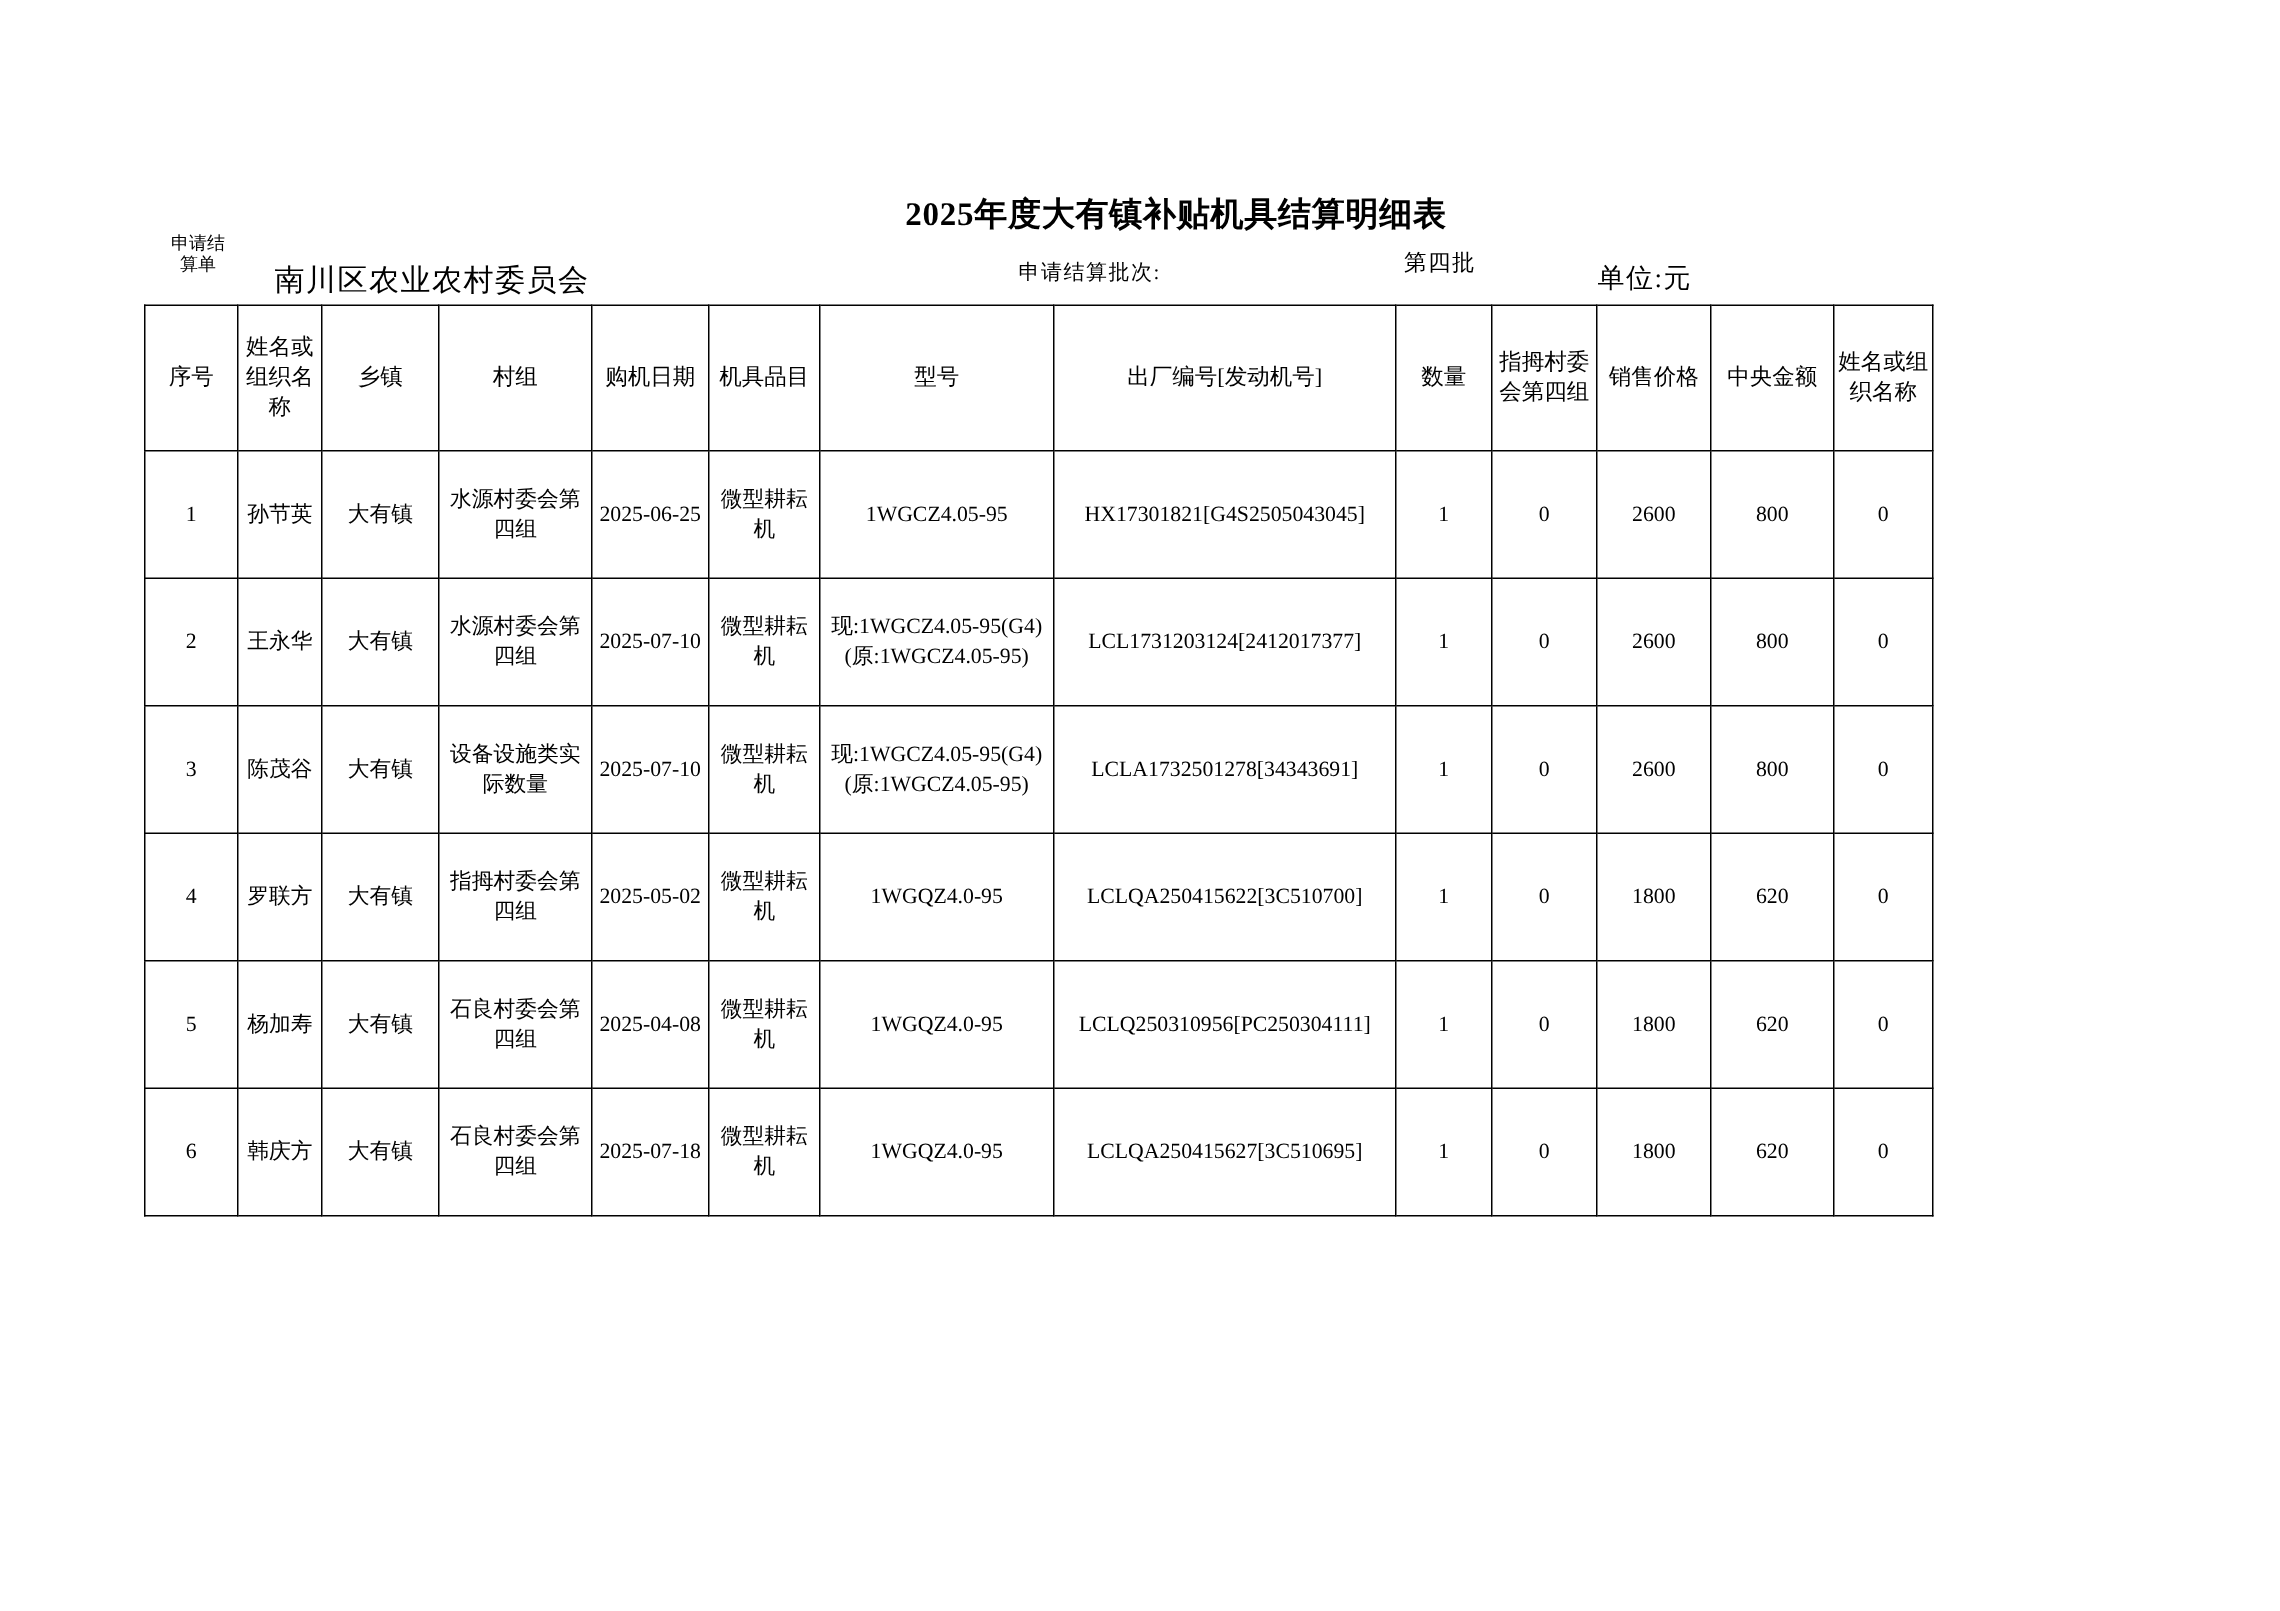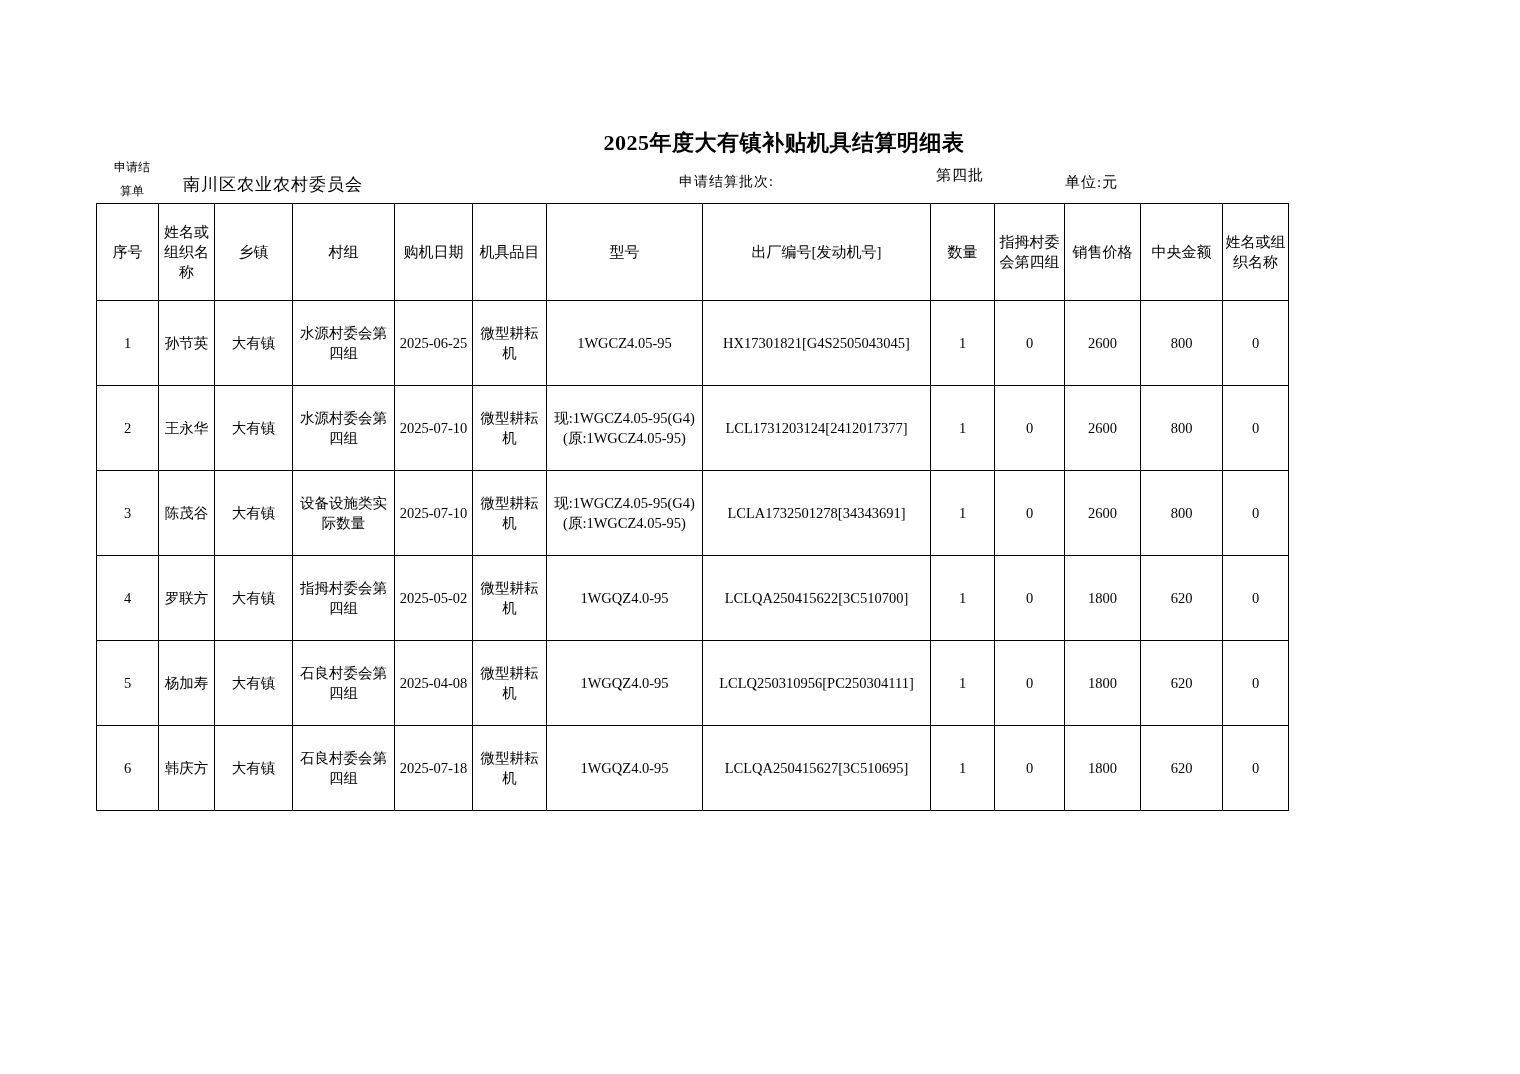--- a/index.html
+++ b/index.html
@@ -31,48 +31,48 @@
     letter-spacing: 0.5px;
     padding-left: 28px;
   }
   .apply-label {
     position: absolute;
     top: 155px;
     left: 96px;
     width: 72px;
     text-align: center;
     font-size: 12px;
-    line-height: 24px;
+    line-height: 14px;
   }
   .org-name {
     position: absolute;
     top: 173px;
     left: 183px;
-    font-size: 17px;
+    font-size: 20px;
     letter-spacing: 1px;
   }
   .batch-label {
     position: absolute;
     top: 173px;
     left: 679px;
     font-size: 14px;
     letter-spacing: 1px;
   }
   .batch-value {
     position: absolute;
     top: 166px;
     left: 936px;
     font-size: 15px;
     letter-spacing: 1px;
   }
   .unit-label {
     position: absolute;
     top: 173px;
     left: 1065px;
-    font-size: 15px;
+    font-size: 18px;
     letter-spacing: 1px;
   }
 
   table.main {
     position: absolute;
     top: 203px;
     left: 96px;
     border-collapse: collapse;
     table-layout: fixed;
     width: 1192px;

